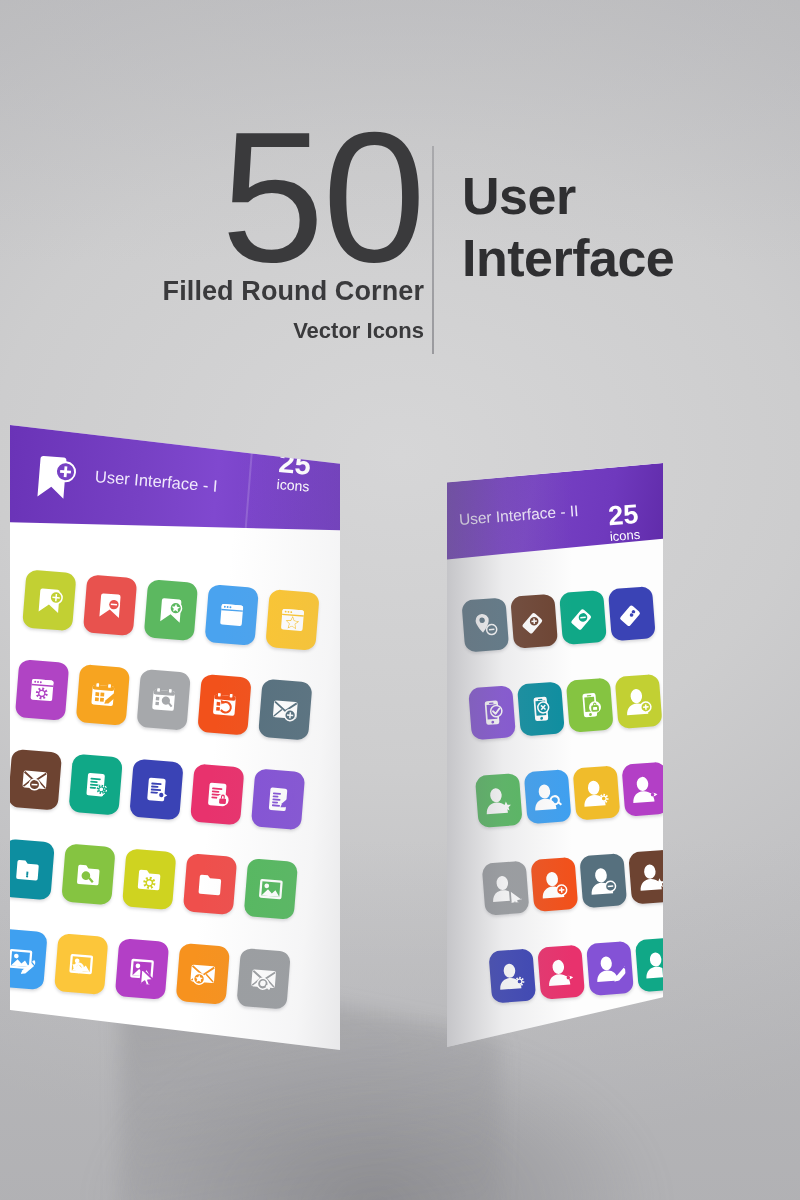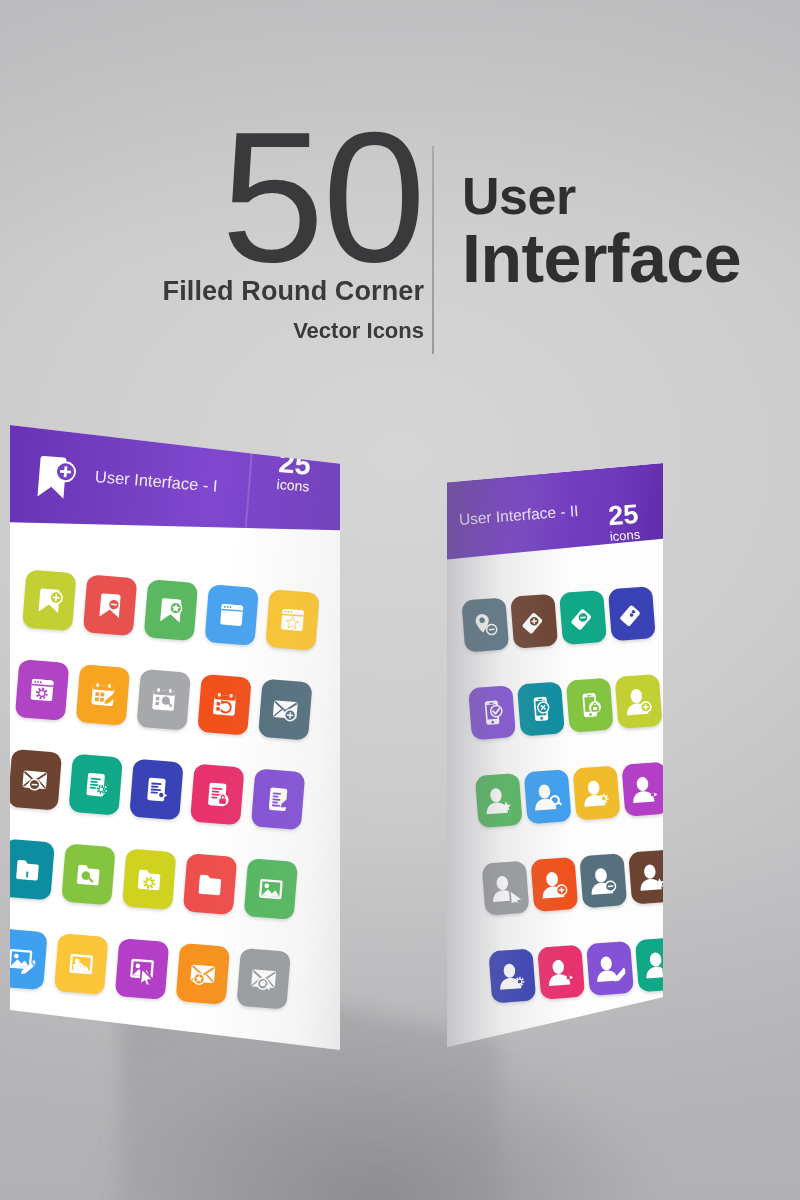--- a/index.html
+++ b/index.html
@@ -44,21 +44,21 @@
     position:absolute;left:432px;top:18px;width:2px;height:208px;
     background:linear-gradient(180deg,#a9a9ac,#9a9a9e);
   }
   .hdr-right{position:absolute;left:462px;top:0;width:338px;height:235px;}
   .title1{
     position:absolute;left:0;top:42px;
     font-size:52px;font-weight:bold;color:#2f2f31;line-height:52px;letter-spacing:-.5px;
   }
   .title2{
     position:absolute;left:0;top:104px;
-    font-size:68px;font-weight:bold;color:#2f2f31;line-height:52px;letter-spacing:-.5px;
+    font-size:52px;font-weight:bold;color:#2f2f31;line-height:52px;letter-spacing:-.5px;
   }
   .season{
     position:absolute;left:2px;top:178px;
     background:#2ac3b8;color:#ffffff;font-size:20px;font-weight:bold;
     padding:5px 10px 6px 10px;border-radius:3px;letter-spacing:.3px;
   }
 
   
   .book{position:absolute;left:0;top:400px;width:800px;height:700px;}
 

